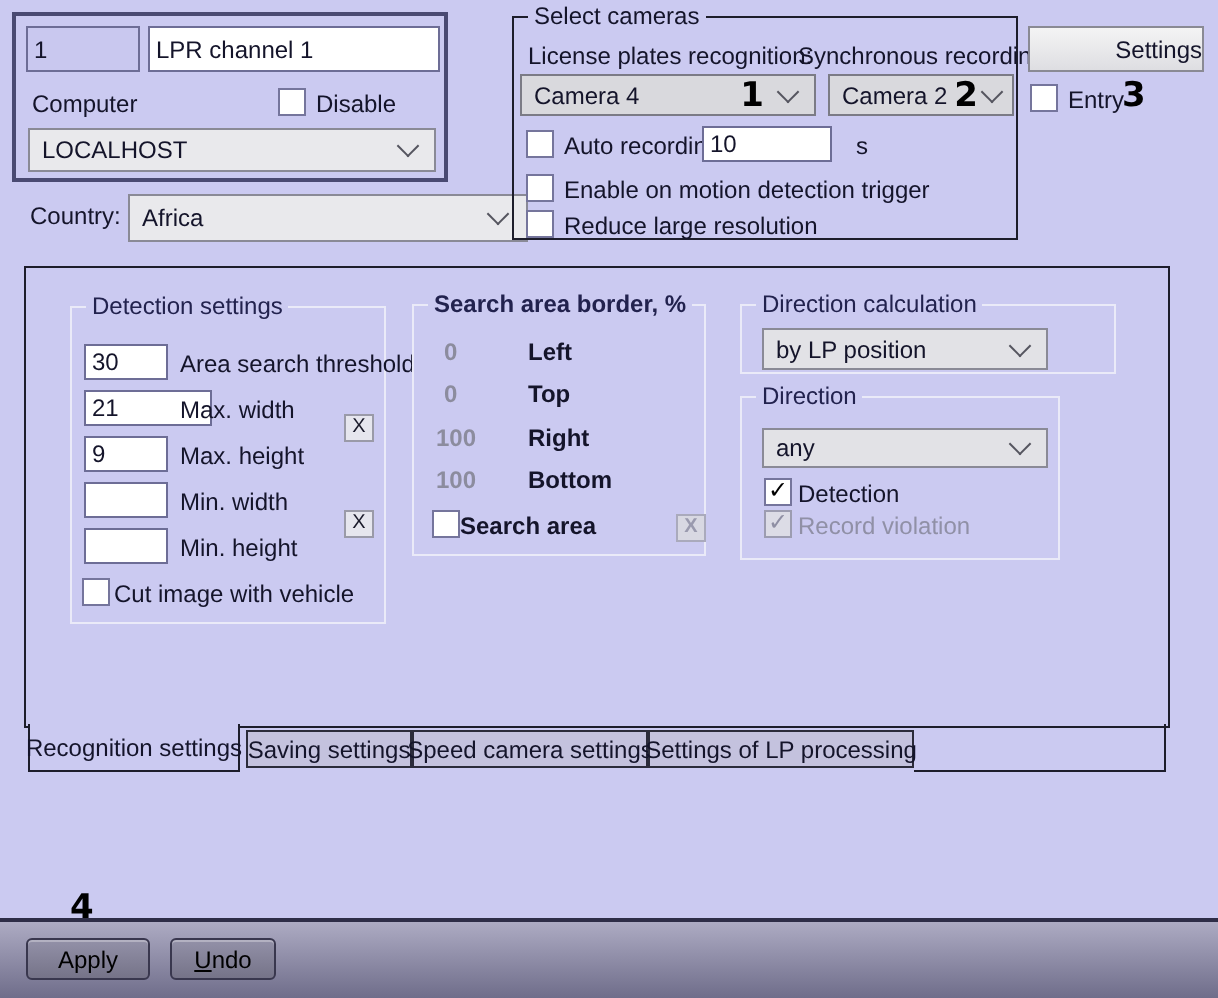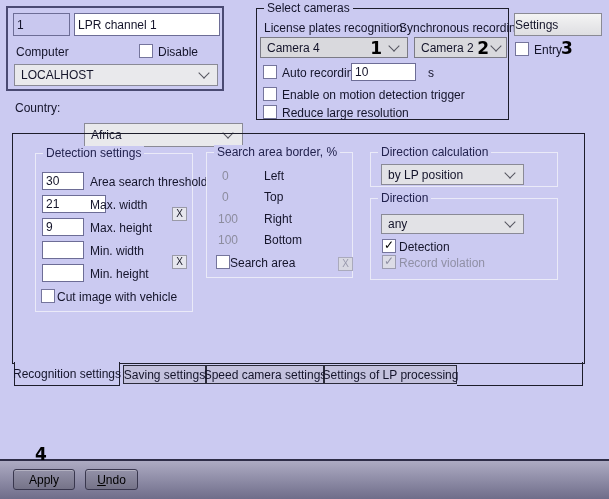--- a/index.html
+++ b/index.html
@@ -53,21 +53,21 @@
   .xbtn.dis{background:#d8d8e2;color:#9a9aae;border-color:#aaaabc;}
   .anno{
     position:absolute;font-weight:900;font-size:17px;color:#000;
     font-family:"DejaVu Sans", sans-serif;letter-spacing:-1px;
   }
   
   .topbox{left:6px;top:6px;width:214px;height:81px;border:2px solid #4a4a72;}
   .winbtn{
     position:absolute;background:linear-gradient(#f4f4f4,#dedee2);
     border:1px solid #8a8a94;box-sizing:border-box;text-align:center;
-    color:#14142a;cursor:default;display:flex;align-items:center;justify-content:flex-start;
+    color:#14142a;cursor:default;display:flex;align-items:center;justify-content:flex-end;
   }
   .mainpanel{left:12px;top:133px;width:571px;height:229px;border:1px solid #1d1d2b;}
   .tabext{
     left:457px;top:362px;width:126px;height:24px;
     border-right:1px solid #1d1d2b;border-bottom:1px solid #1d1d2b;box-sizing:border-box;
   }
   .tab{
     position:absolute;box-sizing:border-box;text-align:center;
     display:flex;align-items:center;justify-content:center;cursor:default;
     white-space:nowrap;color:#14142a;
@@ -102,21 +102,21 @@
     <div class="lbl" style="left:8px;top:37px;">Computer</div>
     <div class="cb" style="left:131px;top:36px;"></div>
     <div class="lbl" style="left:150px;top:37px;">Disable</div>
     <div class="combo" style="left:6px;top:56px;width:204px;height:22px;">
       <span>LOCALHOST</span>
       <span class="chev" style="right:9px;"></span>
     </div>
   </div>
 
   <div class="lbl" style="left:15px;top:101px;">Country:</div>
-  <div class="combo" style="left:84px;top:97px;width:159px;height:24px;margin-top:26px;">
+  <div class="combo" style="left:64px;top:97px;width:200px;height:24px;">
     <span>Africa</span>
     <span class="chev" style="right:10px;"></span>
   </div>
 
   <div class="darkgroup" style="left:256px;top:8px;width:253px;height:112px;">
     <div class="group-title" style="color:#14142a;">Select cameras</div>
     <div class="lbl" style="left:7px;top:12px;">License plates recognition:</div>
     <div class="lbl" style="left:142px;top:12px;">Synchronous recording:</div>
 
     <div class="combo gray" style="left:3px;top:28px;width:148px;height:21px;">
@@ -170,21 +170,21 @@
     <input class="txtfield" style="left: 6px; top: 110px; width: 42px; height: 18px;" value="">
     <div class="lbl" style="left:54px;top:113px;">Min. height</div>
 
     <div class="xbtn" style="left:136px;top:53px;">X</div>
     <div class="xbtn" style="left:136px;top:101px;">X</div>
 
     <div class="cb" style="left:5px;top:135px;"></div>
     <div class="lbl" style="left:21px;top:136px;">Cut image with vehicle</div>
   </div>
 
-  <div class="group" style="left:206px;top:152px;width:147px;height:126px;">
+  <div class="group" style="left:206px;top:152px;width:147px;height:126px;font-weight:bold;">
     <div class="group-title">Search area border, %</div>
 
     <div class="lbl graylbl" style="left:15px;top:16px;">0</div>
     <div class="lbl" style="left:57px;top:16px;">Left</div>
 
     <div class="lbl graylbl" style="left:15px;top:37px;">0</div>
     <div class="lbl" style="left:57px;top:37px;">Top</div>
 
     <div class="lbl graylbl" style="left:11px;top:59px;">100</div>
     <div class="lbl" style="left:57px;top:59px;">Right</div>
@@ -198,21 +198,21 @@
   </div>
 
   <div class="group" style="left:370px;top:152px;width:188px;height:35px;">
     <div class="group-title">Direction calculation</div>
     <div class="combo" style="left:10px;top:11px;width:143px;height:21px;background:#e2e2e6;">
       <span>by LP position</span>
       <span class="chev" style="right:9px;"></span>
     </div>
   </div>
 
-  <div class="group" style="left:370px;top:198px;width:188px;height:82px;">
+  <div class="group" style="left:370px;top:198px;width:160px;height:82px;">
     <div class="group-title">Direction</div>
     <div class="combo" style="left:10px;top:15px;width:143px;height:20px;background:#e2e2e6;">
       <span>any</span>
       <span class="chev" style="right:9px;"></span>
     </div>
     <div class="cb" style="left:11px;top:40px;">
       <span>✓</span>
     </div>
     <div class="lbl" style="left:28px;top:41px;">Detection</div>
     <div class="cb dis" style="left:11px;top:56px;">

